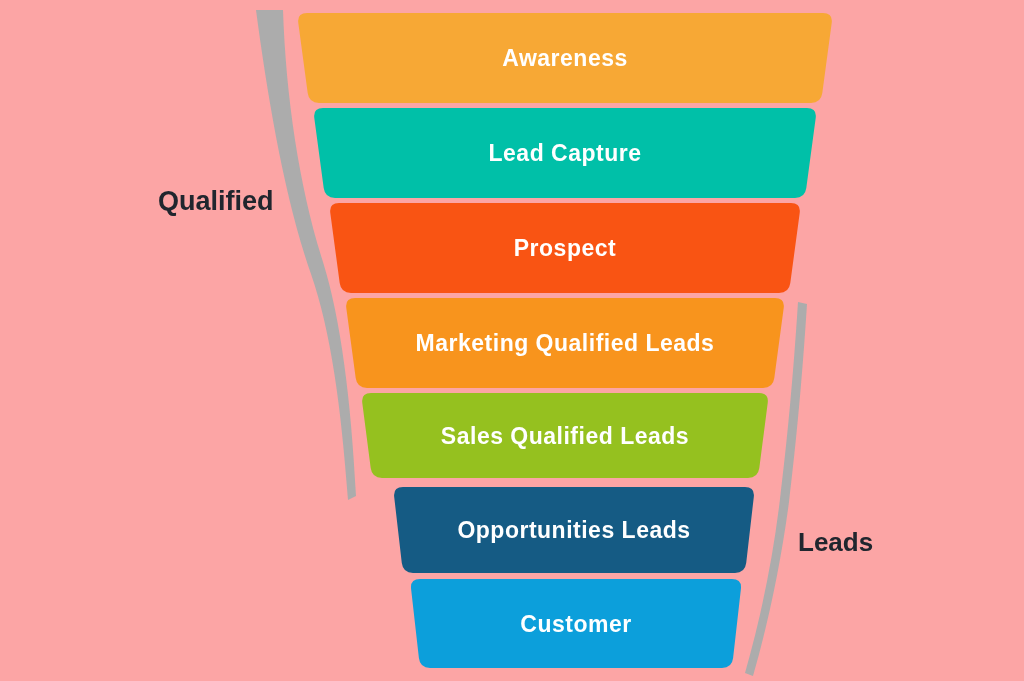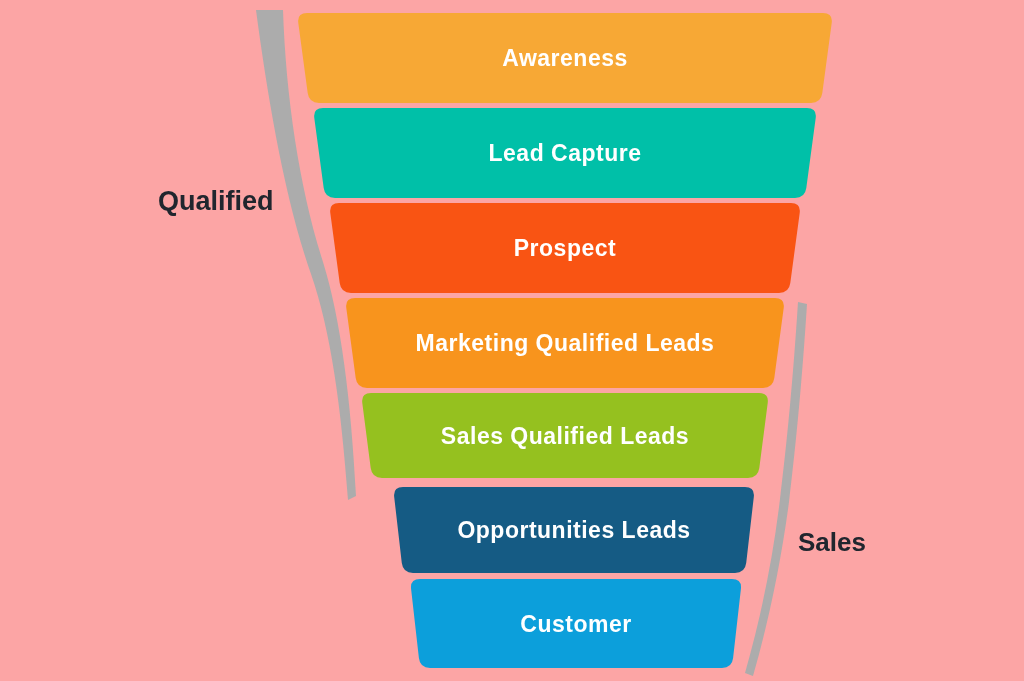--- a/index.html
+++ b/index.html
@@ -39,14 +39,14 @@
         <text x="565" y="351" text-anchor="middle" class="stage-label">Marketing Qualified Leads</text>
         <path d="M 362.3 402.9 Q 361 393 371.0 393.0 L 759.0 393.0 Q 769 393 767.7 402.9 L 759.3 468.1 Q 758 478 748.0 478.0 L 382.0 478.0 Q 372 478 370.7 468.1 Z" fill="#95C11F"></path>
         <text x="565" y="444" text-anchor="middle" class="stage-label">Sales Qualified Leads</text>
         <path d="M 394.2 496.9 Q 393 487 403.0 487.0 L 745.0 487.0 Q 755 487 753.8 496.9 L 746.2 563.1 Q 745 573 735.0 573.0 L 413.0 573.0 Q 403 573 401.8 563.1 Z" fill="#155B84"></path>
         <text x="574" y="538" text-anchor="middle" class="stage-label">Opportunities Leads</text>
         <path d="M 411.1 588.9 Q 410 579 420.0 579.0 L 732.0 579.0 Q 742 579 740.9 588.9 L 733.1 658.1 Q 732 668 722.0 668.0 L 430.0 668.0 Q 420 668 418.9 658.1 Z" fill="#0C9FDB"></path>
         <text x="576" y="632" text-anchor="middle" class="stage-label">Customer</text>
       </g>
   </svg>
   <div class="side-label left">Qualified</div>
-  <div class="side-label right">Sales</div>
+  <div class="side-label right">Leads</div>
 </div>
 
 </body></html>

